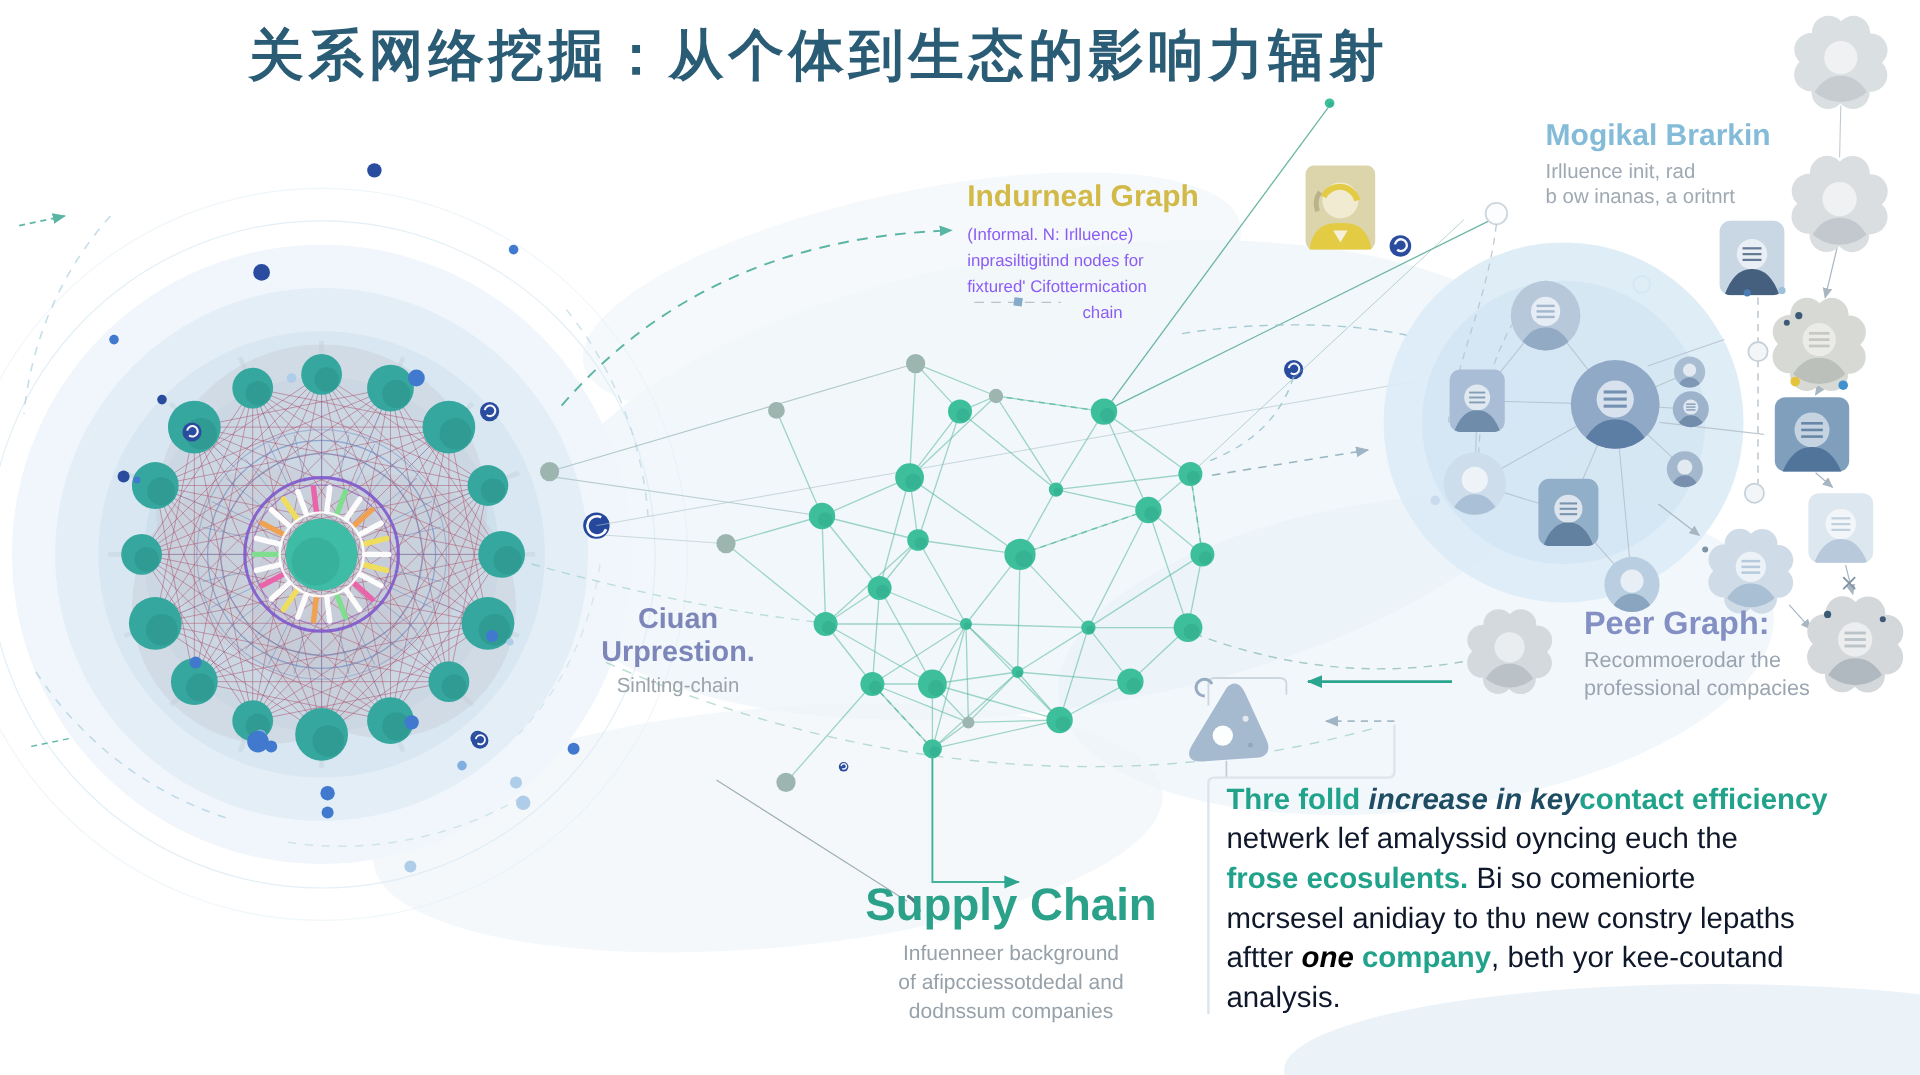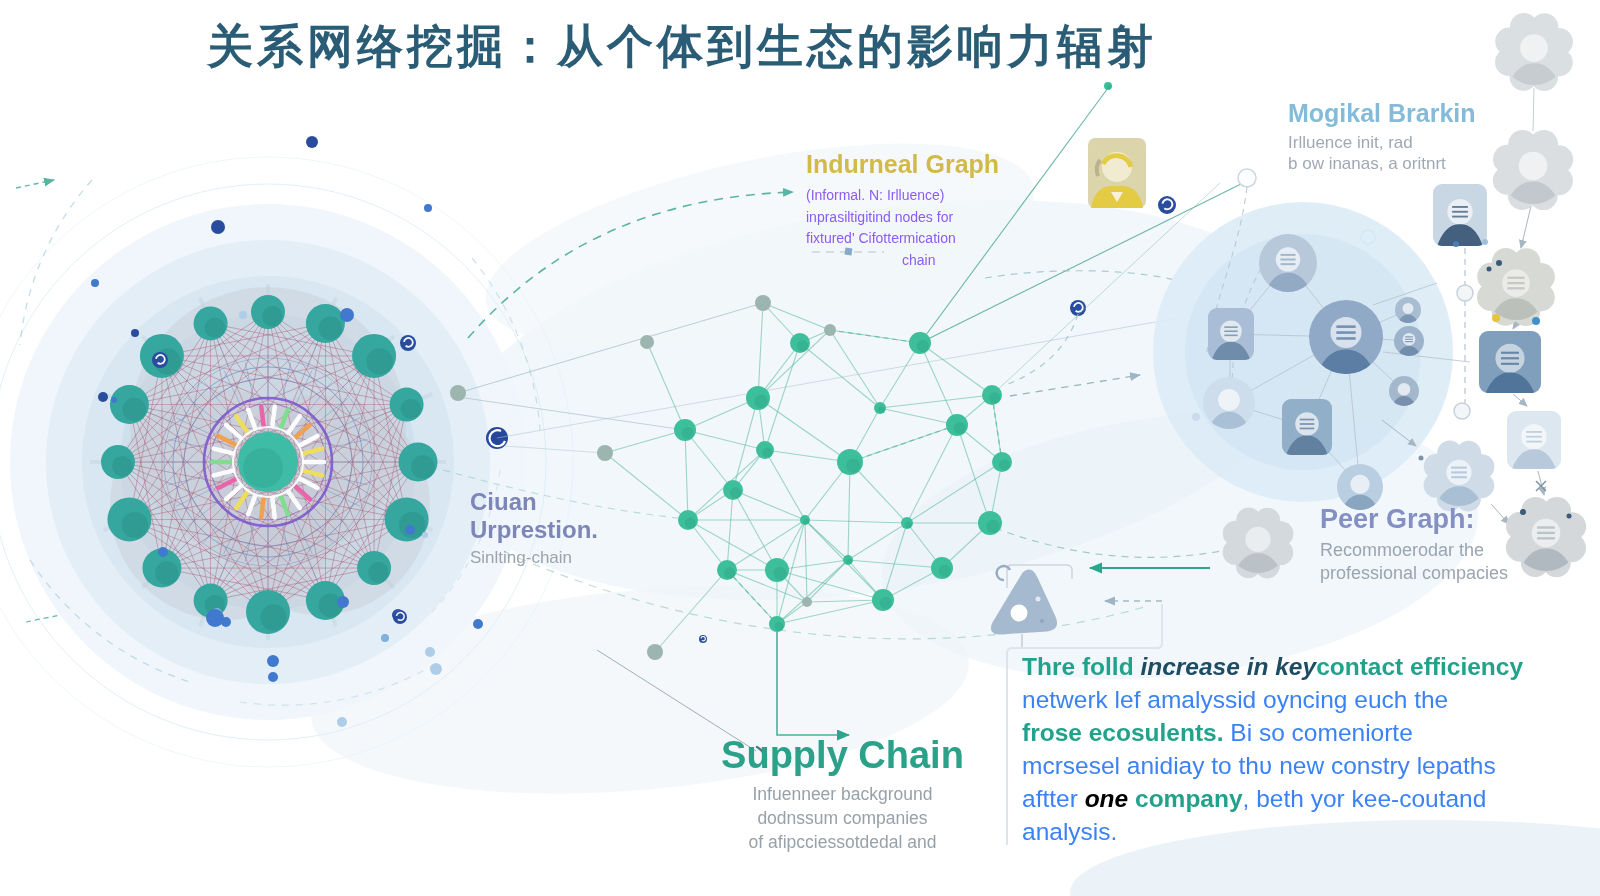--- a/index.html
+++ b/index.html
@@ -10,34 +10,34 @@
            font-size:46px;font-weight:700;color:#2b5c75;letter-spacing:4px;}
   .lbl{position:absolute;}
   .lbl .h{font-weight:700;}
   .lbl .s{color:#8b5cf6;font-size:14px;line-height:21.5px;}
   .indurneal{left:806px;top:150px;width:260px;}
   .indurneal .h{color:#d2ba49;font-size:25px;margin-bottom:6px;}
   .indurneal .chain{margin-left:96px;}
   .mogikal{left:1288px;top:99px;width:260px;}
   .mogikal .h{color:#84bbd8;font-size:25px;margin-bottom:4px;}
   .mogikal .s{font-size:17px;line-height:21px;color:#9fa9b4;}
-  .ciuan{left:470px;top:488px;width:190px;text-align:left;}
+  .ciuan{left:470px;top:502px;width:190px;text-align:center;}
   .ciuan .h{color:#7c86b9;font-size:24px;line-height:28px;}
   .ciuan .s{font-size:17px;margin-top:3px;color:#9ba4ad;}
   .peer{left:1297px;top:504px;width:300px;margin-left:23px;}
   .peer .h{color:#8490c3;font-size:27px;margin-bottom:4px;}
   .peer .s{font-size:18px;line-height:23px;color:#9aa5b1;}
   .supply{left:700px;top:734px;width:285px;text-align:center;}
   .supply .h{color:#2ba18a;font-size:38px;margin-bottom:5px;}
   .supply .s{font-size:17.5px;line-height:24px;color:#97a1a9;}
   .callout{position:absolute;left:1022px;top:650px;width:566px;
            font-size:24.5px;line-height:33px;}
   .tb{color:#21a38b;font-weight:700;}
   .db{color:#1d4c63;font-weight:700;font-style:italic;}
-  .dr{color:#3b82f6;font-weight:400;}
+  .dr{color:#0f172a;font-weight:400;}
   .lt{color:#000000;font-weight:600;font-style:italic;}
 </style>
 </head>
 <body>
 
 <svg id="scene" width="1600" height="896" viewBox="0 0 1600 896">
   <defs id="defs">
     <marker id="mTeal" markerUnits="userSpaceOnUse" markerWidth="14" markerHeight="12" refX="12" refY="5.5" orient="auto">
       <path d="M0,0 L13,5.5 L0,11 Z" fill="#2ba58e"></path>
       </marker>
@@ -855,22 +855,22 @@
 
 <div class="lbl peer">
   <div class="h">Peer Graph:</div>
   <div class="s">Recommoerodar the</div>
   <div class="s">professional compacies</div>
 </div>
 
 <div class="lbl supply">
   <div class="h">Supply Chain</div>
   <div class="s">Infuenneer background</div>
+  <div class="s">of afipcciessotdedal and</div>
   <div class="s">dodnssum companies</div>
-  <div class="s">of afipcciessotdedal and</div>
 </div>
 
 <div class="callout">
   <div><span class="tb">Thre folld</span><span class="db"> increase in key</span><span class="tb">contact efficiency</span></div>
   <div class="dr">netwerk lef amalyssid oyncing euch the</div>
   <div><span class="tb">frose ecosulents.</span><span class="dr"> Bi so comeniorte</span></div>
   <div class="dr">mcrsesel anidiay to thʋ new constry lepaths</div>
   <div><span class="dr">aftter </span><span class="lt">one </span><span class="tb">company</span><span class="dr">, beth yor kee-coutand</span></div>
   <div class="dr">analysis.</div>
 </div>

